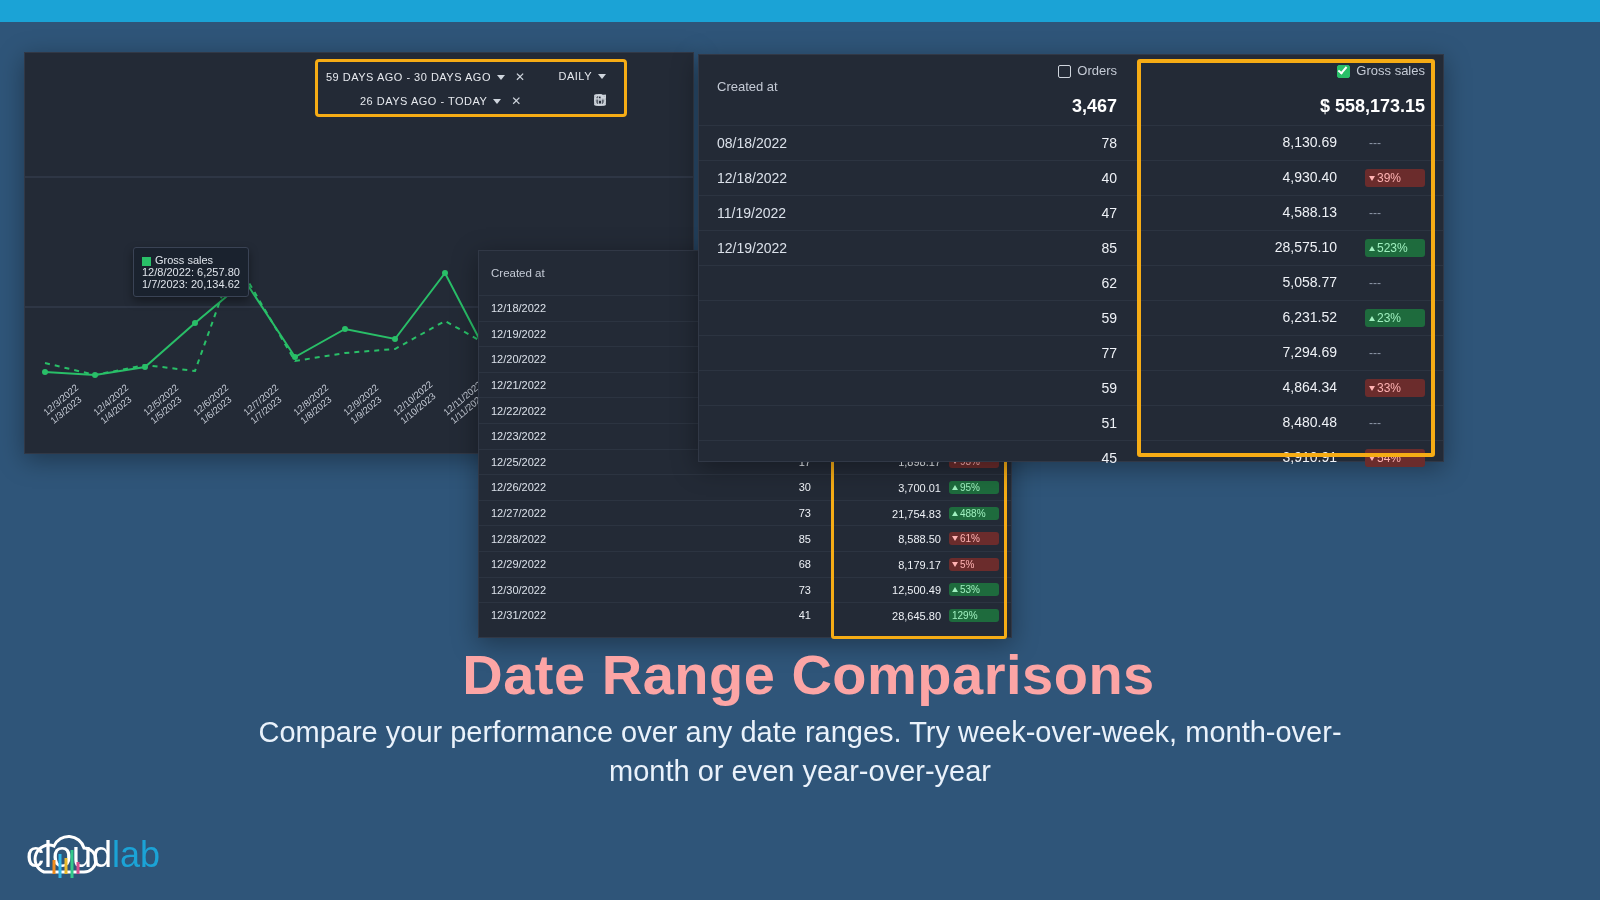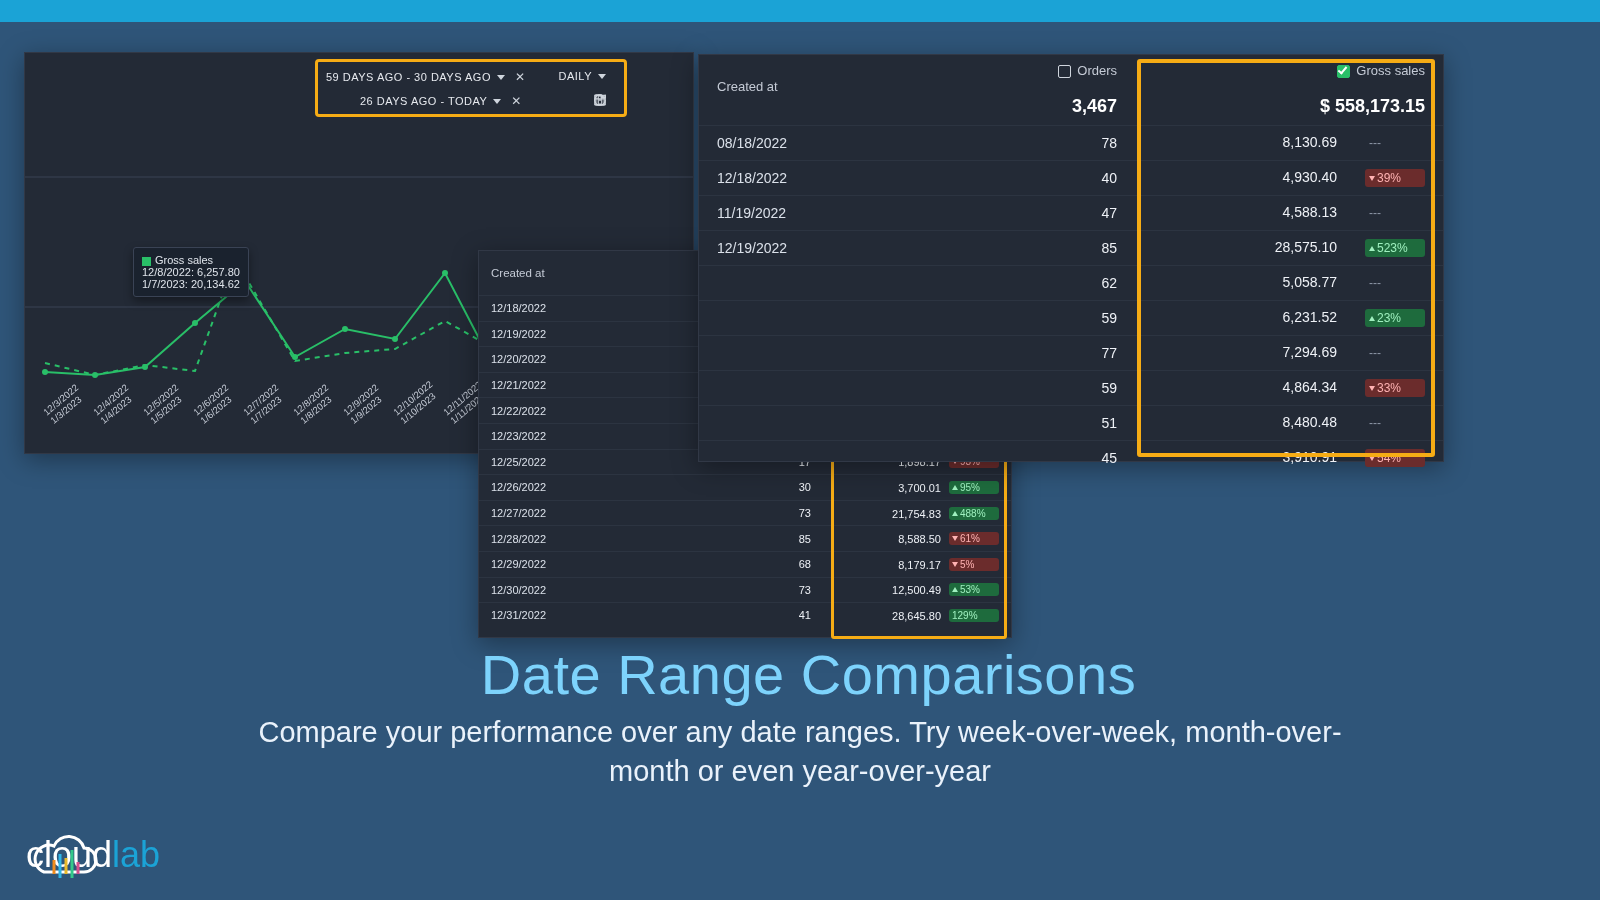--- a/index.html
+++ b/index.html
@@ -78,21 +78,21 @@
   .rt-row{display:flex;align-items:center;height:34px;padding:0 18px;font-size:14px;border-top:1px solid #2c3441;}
   .rt-row .c1{width:240px;color:#dbe1ea;}
   .rt-row .c2{width:160px;text-align:right;color:#eef1f6;}
   .rt-row .c3{flex:1;text-align:right;display:flex;justify-content:flex-end;align-items:flex-start;gap:28px;}
   .rt-row .val{min-width:84px;font-size:14px;}
   .rt-row .delta{min-width:52px;font-size:12px;padding:2px 4px;}
   .rt-highlight{position:absolute;right:8px;top:4px;width:290px;bottom:4px;border:4px solid var(--highlight);border-radius:3px;pointer-events:none;}
 
   
   .hero{position:absolute;left:0;right:0;top:620px;text-align:center;font-family:"Century Gothic","Segoe UI",Arial,sans-serif;}
-  .hero h1{margin:0;font-weight:400;font-size:56px;color:#7dd3fc;letter-spacing:.5px;padding-left:17px;}
+  .hero h1{margin:0;font-weight:700;font-size:56px;color:#fca5a5;letter-spacing:.5px;padding-left:17px;}
   .hero p{margin:6px auto 16px;max-width:1160px;font-size:29px;font-weight:300;color:#eaf2fb;line-height:1.35;}
 
   
   .logo{position:absolute;left:26px;bottom:24px;display:flex;align-items:center;gap:6px;}
   .logo-text{font-family:"Segoe UI",Arial,sans-serif;font-size:36px;color:#fff;font-weight:400;}
   .logo-text .lab{color:#1ba3d6;}
 </style>
 </head>
 <body>
 

